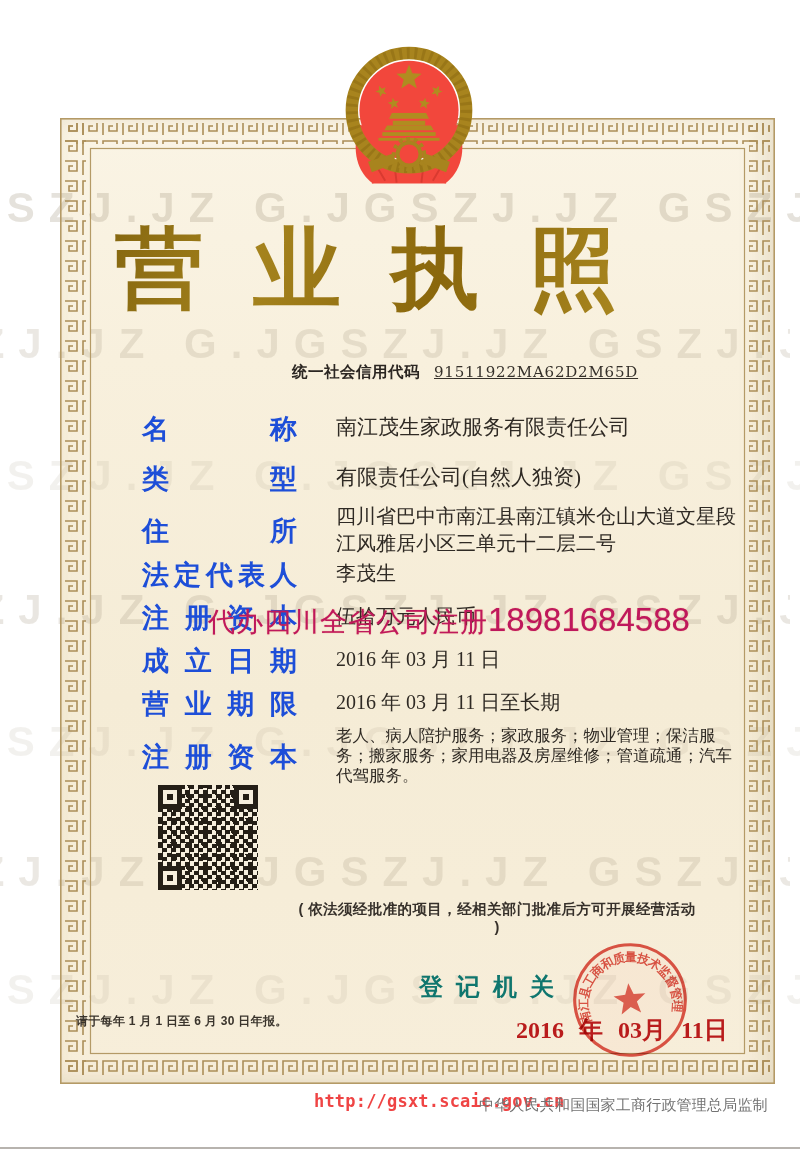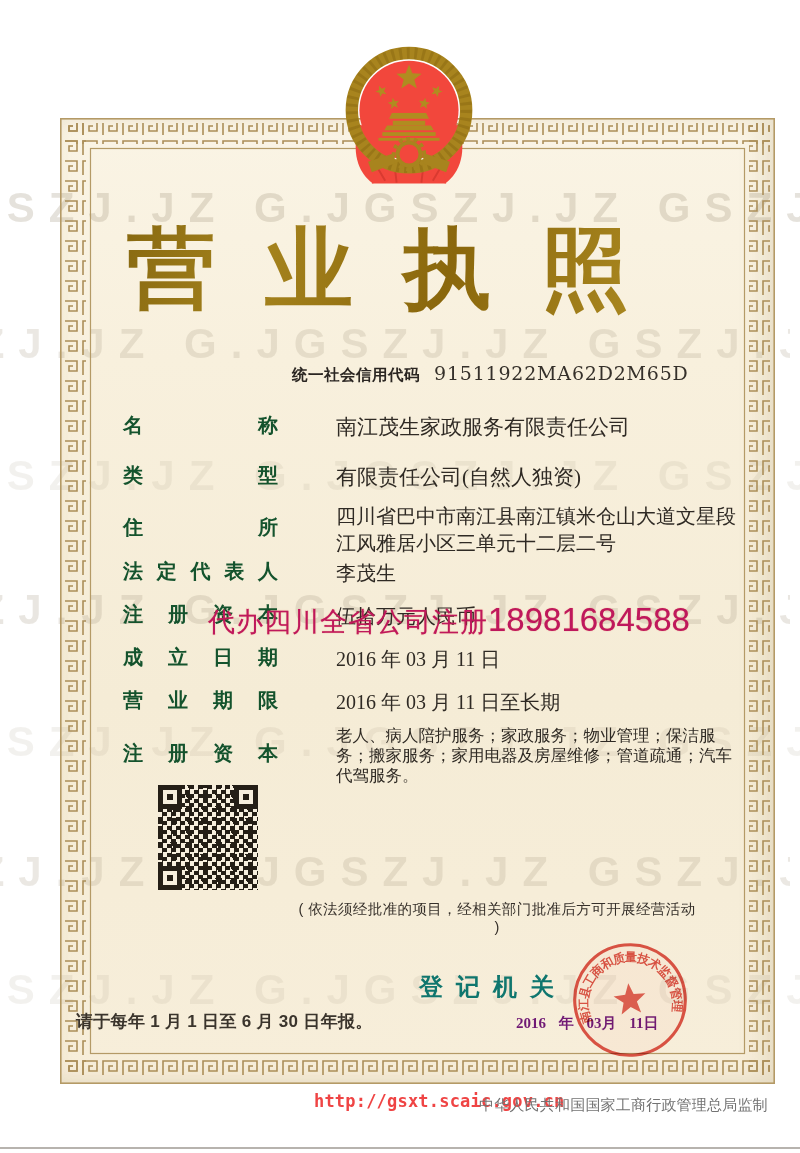--- a/index.html
+++ b/index.html
@@ -28,39 +28,38 @@
   .emblem{position:absolute;left:328px;top:36px;width:162px;height:158px;}
 
   
   .title{
     position:absolute;left:0;top:222px;width:732px;text-align:center;
     font-size:88px;font-weight:700;letter-spacing:50px;text-indent:50px;line-height:1.1;
     color:#8b680e;
     background:linear-gradient(105deg,#6f5306 0%,#a5831d 35%,#8a670c 60%,#a8861f 85%,#7c5d08 100%);
     -webkit-background-clip:text;background-clip:text;-webkit-text-fill-color:transparent;
     text-shadow:none;
-    padding-left:12px;
   }
 
   
   .credit{position:absolute;left:292px;top:362px;white-space:nowrap;}
   .credit .lbl{
     font-family:"Liberation Sans","DejaVu Sans",sans-serif;font-weight:700;font-size:15.5px;
     color:#2b2622;letter-spacing:.5px;
   }
   .credit .val{
-    font-family:"DejaVu Serif","Liberation Serif",serif;font-size:19px;color:#35302a;
-    letter-spacing:.8px;margin-left:14px;
+    font-family:"DejaVu Serif","Liberation Serif",serif;font-size:15px;color:#35302a;
+    letter-spacing:.8px;margin-left:14px;text-decoration:underline;
   }
 
   
   .frow{position:absolute;left:0;width:800px;}
   .flabel{
-    position:absolute;left:123px;width:155px;display:block;
-    font-size:20px;font-weight:700;color:#14532d;
+    position:absolute;left:142px;width:155px;display:block;
+    font-size:27px;font-weight:700;color:#1d4ed8;
     text-align:justify;text-align-last:justify;line-height:1.15;
   }
   .fvalue{
     position:absolute;left:336px;width:404px;display:block;
     color:#2f2a24;line-height:1.32;
   }
   .v-lg{font-size:21px;}
   .v-md{font-size:20px;line-height:27px;}
   .v-scope{font-size:16.5px;line-height:20px;width:412px;}
 
@@ -81,36 +80,36 @@
     background-size:9px 9px, 15px 12px;
     background-position:0 0, 4px 3px;
   }
   .finder{position:absolute;width:24px;height:24px;border:5px solid #241e16;background:#f6eedd;box-sizing:border-box;}
   .finder::after{content:"";position:absolute;left:4px;top:4px;width:6px;height:6px;background:#241e16;}
   .f-tl{left:0;top:0;} .f-tr{right:0;top:0;} .f-bl{left:0;bottom:0;}
 
   
   .approval{
     position:absolute;left:296px;top:900px;width:402px;text-align:center;
-    font-family:"Liberation Sans","DejaVu Sans",sans-serif;font-weight:400;
+    font-family:"Liberation Sans","DejaVu Sans",sans-serif;font-weight:700;
     font-size:14.5px;color:#36302a;letter-spacing:.4px;
   }
   .reg-auth{
     position:absolute;left:419px;top:971px;font-size:24px;font-weight:700;color:#0f766e;
     letter-spacing:13px;white-space:nowrap;
   }
   .seal{position:absolute;left:566px;top:936px;width:128px;height:128px;mix-blend-mode:multiply;opacity:.92;transform:rotate(-6deg);}
   .reg-date{
-    position:absolute;left:516px;top:1014px;font-size:15px;color:#701a75;
+    position:absolute;left:516px;top:1014px;font-size:24px;color:#b91c1c;
     word-spacing:9px;white-space:nowrap;font-weight:600;
   }
   .annual{
     position:absolute;left:76px;top:1014px;width:330px;
     font-family:"Liberation Sans","DejaVu Sans",sans-serif;font-weight:600;
-    font-size:17px;line-height:15.8px;color:#3a342c;letter-spacing:.3px;
+    font-size:12px;line-height:15.8px;color:#3a342c;letter-spacing:.3px;
   }
   .footer-label{
     position:absolute;left:66px;top:1098px;font-size:13px;color:#403b34;letter-spacing:4.2px;white-space:nowrap;
   }
   .footer-url{
     position:absolute;left:314px;top:1091px;font-family:"DejaVu Sans Mono","Liberation Mono",monospace;
     font-weight:700;font-size:17px;color:#ef4444;letter-spacing:.2px;white-space:nowrap;
   }
   .footer-issuer{
     position:absolute;left:479px;top:1096px;font-size:15px;color:#737373;letter-spacing:.2px;white-space:nowrap;

